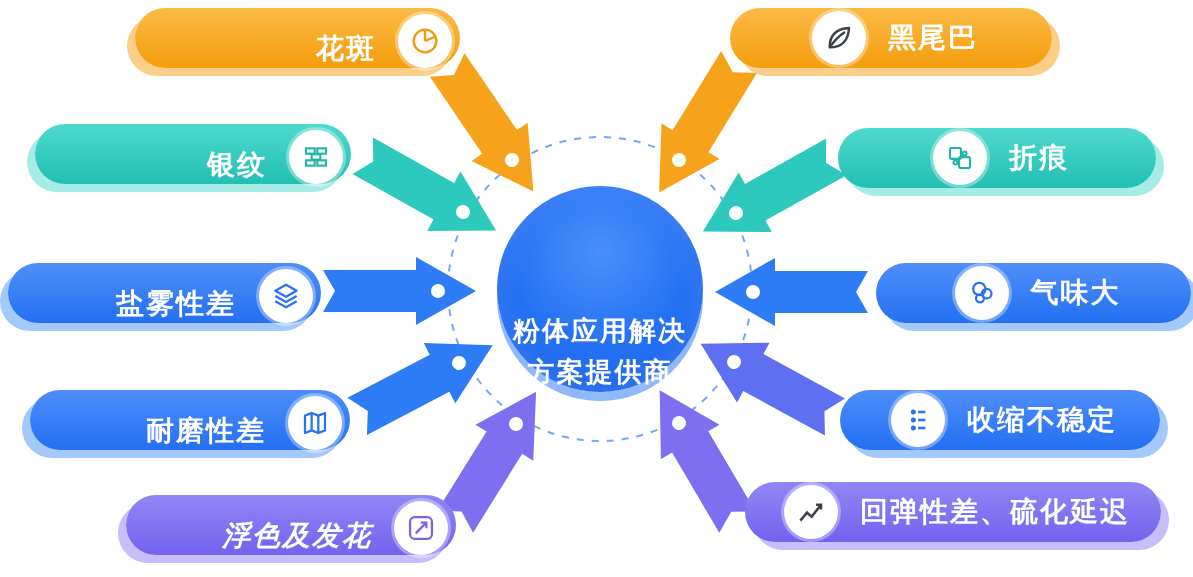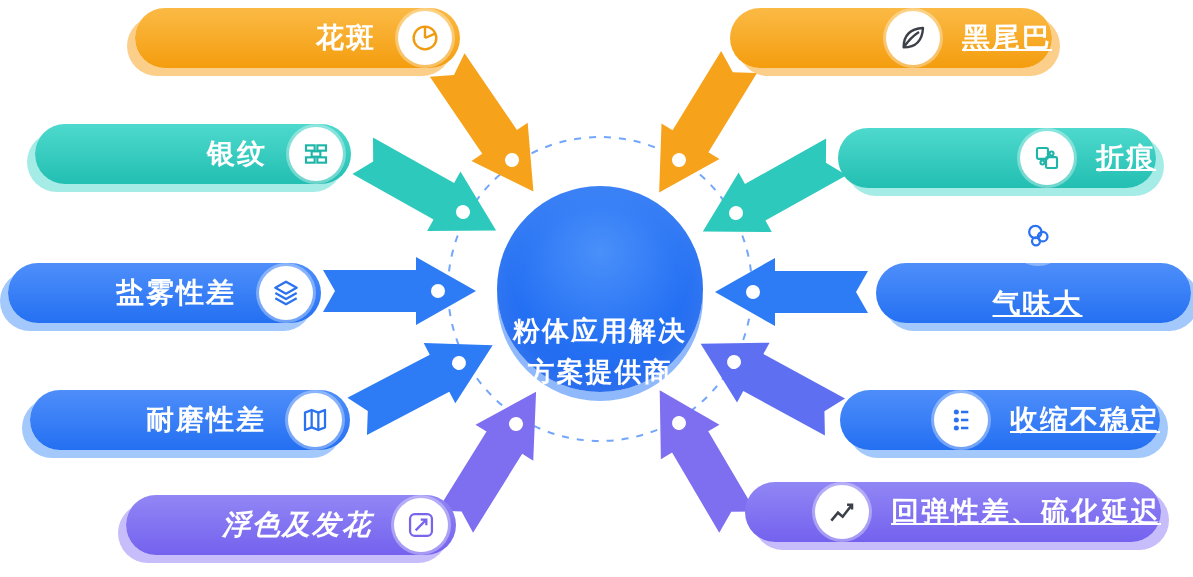--- a/index.html
+++ b/index.html
@@ -24,22 +24,22 @@
     box-shadow: 0 9px 0 var(--center-shadow,#8FB9FB), inset 0 0 28px rgba(255,255,255,.12);
     display:flex; flex-direction:column; align-items:center; justify-content:flex-end;
     color:#fff; font-size:27px; font-weight:bold; line-height:1.5; letter-spacing:2px;
   }
 
   .pill {
     position:absolute; height:60px; border-radius:30px; z-index:3;
     display:flex; align-items:center; gap:22px;
     color:#fff; font-weight:bold; font-size:28px; letter-spacing:2px; white-space:nowrap;
   }
-  .pill.left  { justify-content:flex-end; padding-right:8px; }
-  .pill.right { justify-content:flex-end; padding-left:8px;text-decoration:underline; }
+  .pill.left  { justify-content:flex-end; padding-right:8px;align-items:flex-end; }
+  .pill.right { justify-content:center; padding-left:8px; }
 
   .pill.orange { background:linear-gradient(180deg,#FBBA45,#F49D0E); }
   .pill.teal   { background:linear-gradient(180deg,#4ED9CD,#22BFB2); }
   .pill.blue   { background:linear-gradient(180deg,#4E8EFA,#2470F2); }
   .pill.purple { background:linear-gradient(180deg,#9186F5,#7462EE); }
 
   .pill.left.orange  { box-shadow:-8px 8px 0 var(--orange-light,#FBCF8A); }
   .pill.right.orange { box-shadow: 8px 8px 0 var(--orange-light,#FBCF8A); }
   .pill.left.teal    { box-shadow:-8px 8px 0 var(--teal-light,#A6ECE6); }
   .pill.right.teal   { box-shadow: 8px 8px 0 var(--teal-light,#A6ECE6); }
@@ -164,21 +164,21 @@
     <span class="pill-label">盐雾性差</span>
     <span class="icon-circle">
       <svg viewBox="0 0 24 24" fill="none" stroke="currentColor" stroke-width="1.7" stroke-linejoin="round">
           <path d="M12 3.5 20 8 12 12.5 4 8 Z"></path>
           <path d="M4 12 12 16.5 20 12"></path>
           <path d="M4 16 12 20.5 20 16"></path>
         </svg>
     </span>
   </div>
 
-  <div class="pill right blue" style="left:876px; top:263px; width:315px;flex-direction:column;">
+  <div class="pill right blue" style="left:876px; top:263px; width:315px;">
     <span class="icon-circle">
       <svg viewBox="0 0 24 24" fill="none" stroke="currentColor" stroke-width="1.7">
           <circle cx="10" cy="9" r="4.6"></circle>
           <circle cx="15.5" cy="12.5" r="3.6"></circle>
           <circle cx="10.5" cy="16" r="3"></circle>
         </svg>
     </span>
     <span class="pill-label">气味大</span>
   </div>
 

